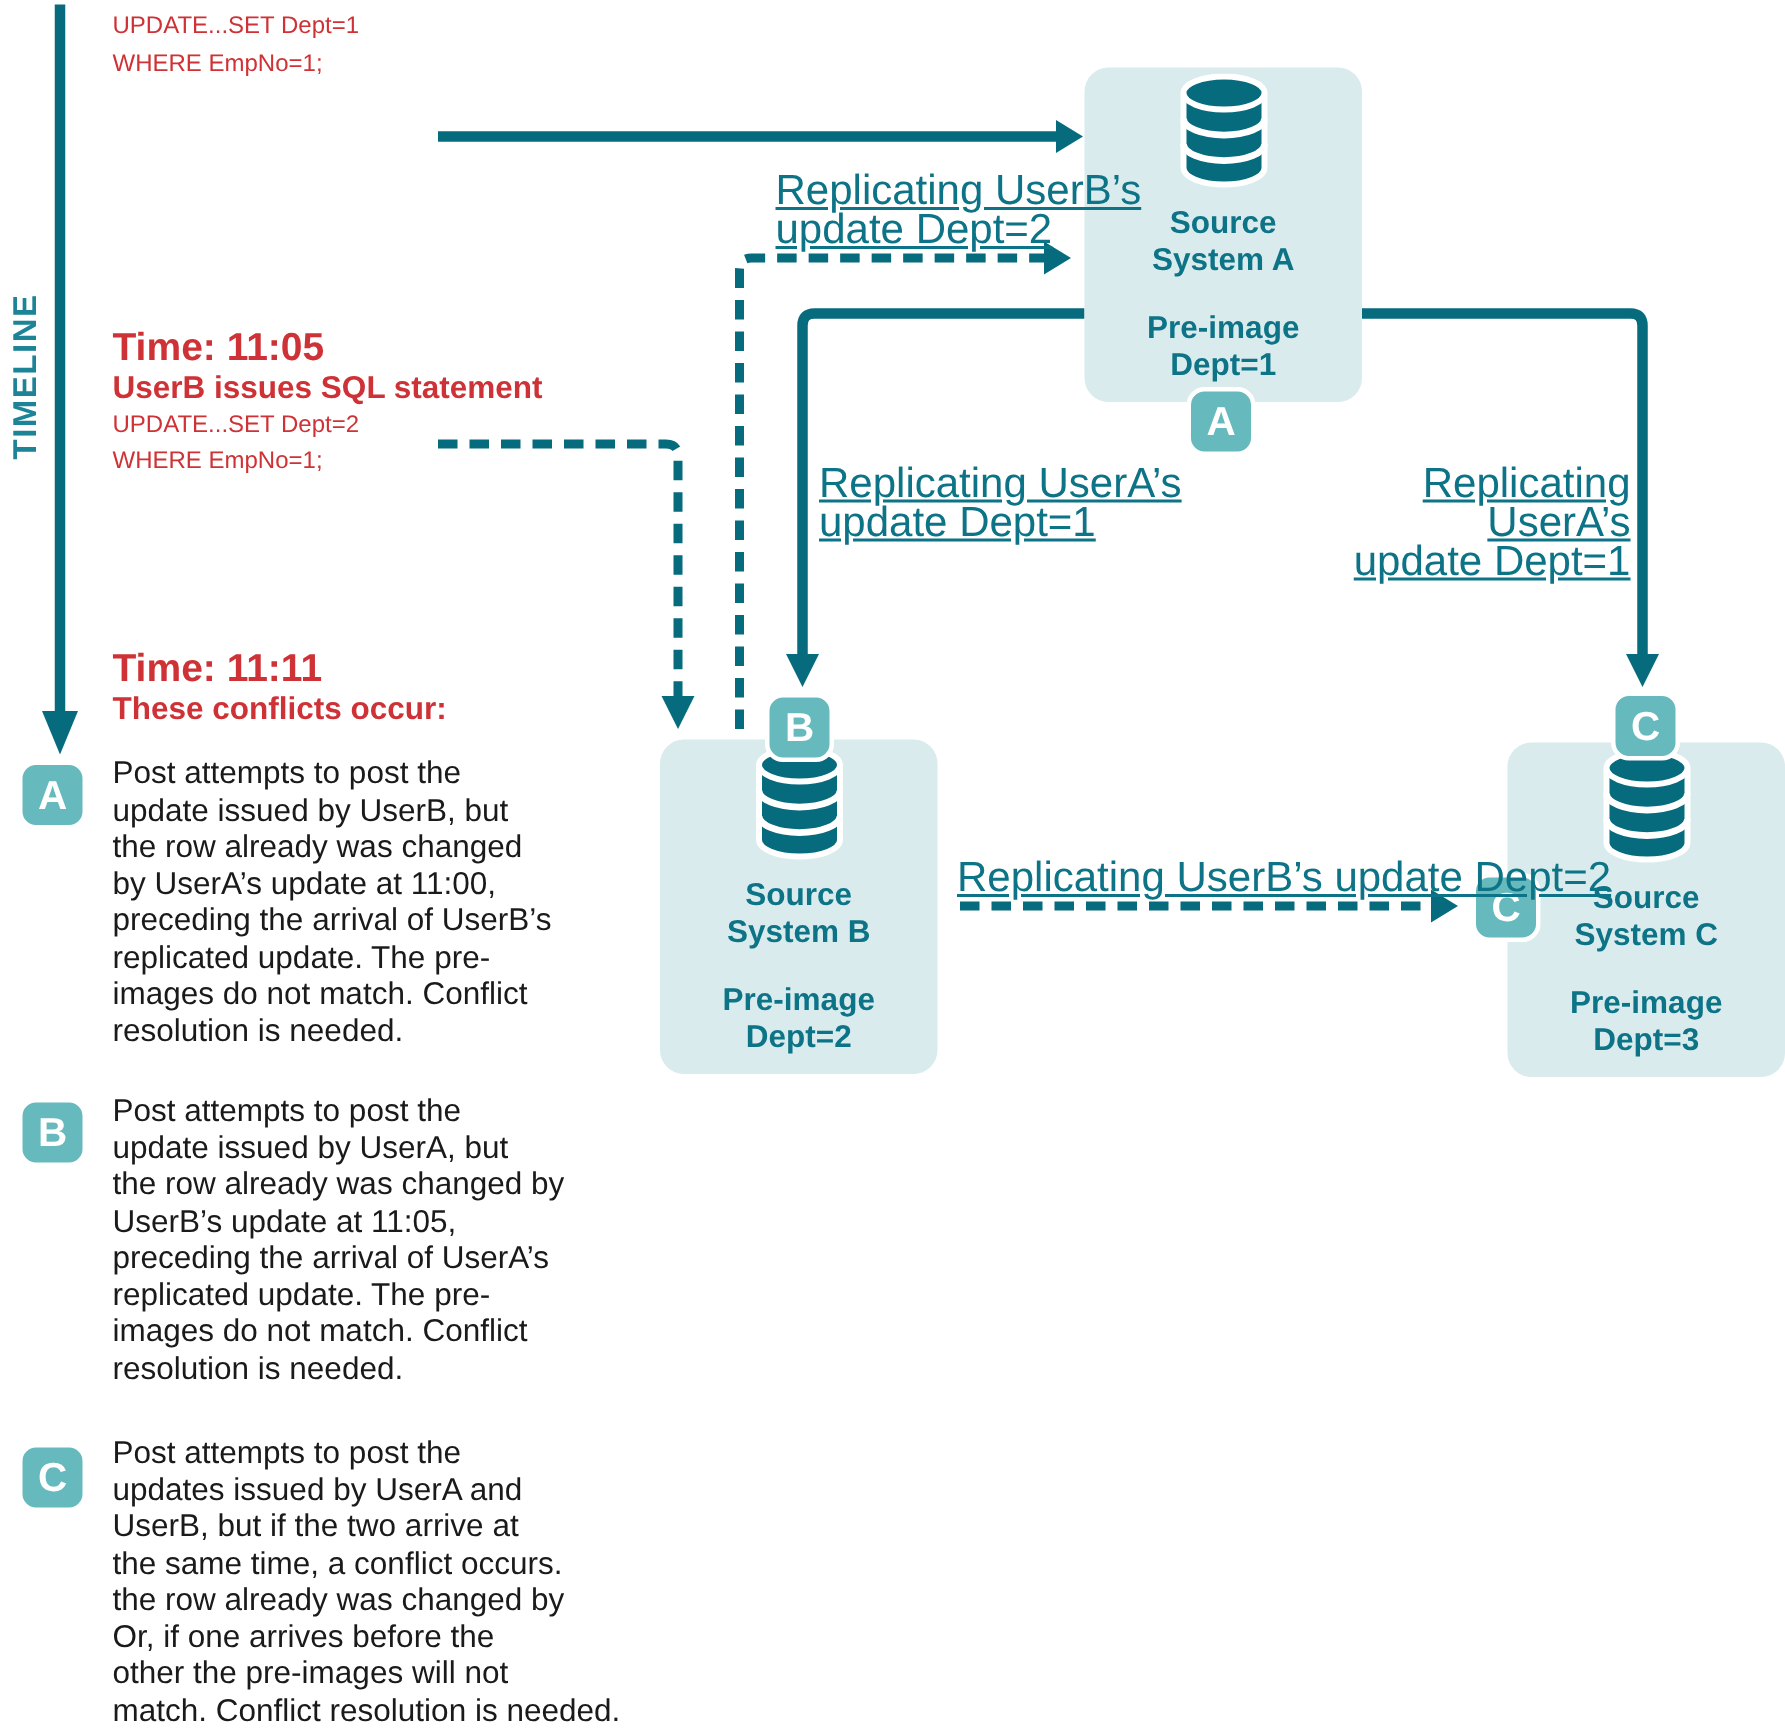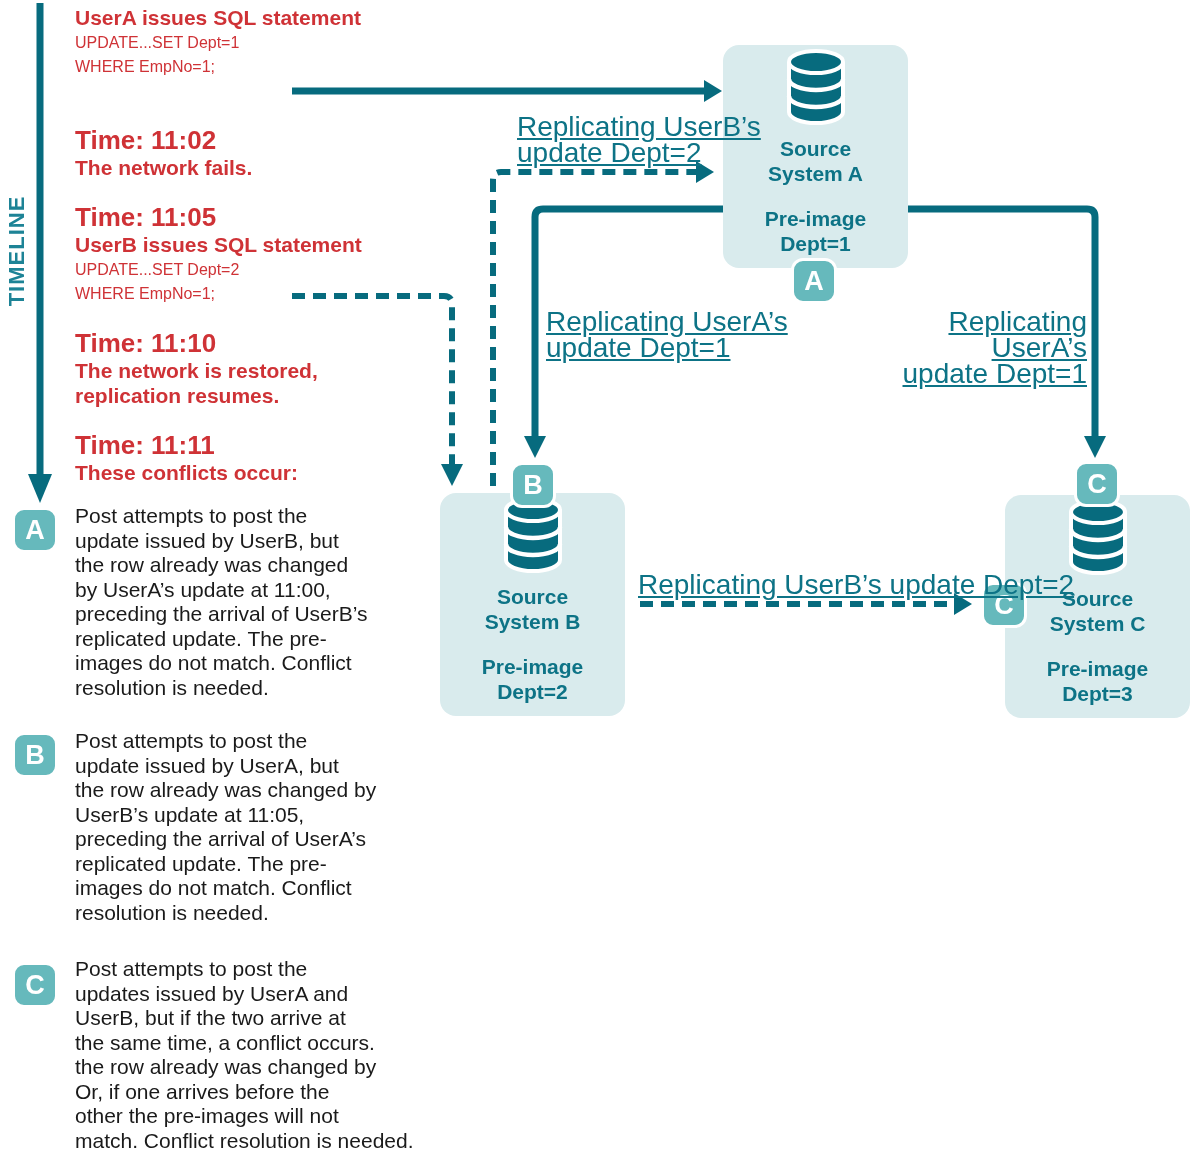--- a/index.html
+++ b/index.html
@@ -89,38 +89,28 @@
     </g>
     <g>
       <path class="line-dashed" d="M640 604 H956"></path>
       <polygon class="arrowhead" points="954,593 954,615 972,604"></polygon>
     </g>
   </svg>
 
   <div class="timeline-label">TIMELINE</div>
 
   <div class="event" style="top:6px">
-    <div class="event-bold">UserA issues SQL statement</div>
     <div class="event-plain">UPDATE...SET Dept=1
 WHERE EmpNo=1;</div>
   </div>
-  <div class="event" style="top:125px">
-    <div class="event-time">Time: 11:02</div>
-    <div class="event-bold">The network fails.</div>
-  </div>
-  <div class="event" style="top:202px">
+  <div class="event" style="top:216px">
     <div class="event-time">Time: 11:05</div>
     <div class="event-bold">UserB issues SQL statement</div>
     <div class="event-plain">UPDATE...SET Dept=2
 WHERE EmpNo=1;</div>
-  </div>
-  <div class="event" style="top:328px">
-    <div class="event-time">Time: 11:10</div>
-    <div class="event-bold">The network is restored,
-replication resumes.</div>
   </div>
   <div class="event" style="top:430px">
     <div class="event-time">Time: 11:11</div>
     <div class="event-bold">These conflicts occur:</div>
   </div>
 
   <div class="badge" style="left:12px; top:507px">
     <span>A</span>
   </div>
   <div class="conflict-text" style="top:504px">Post attempts to post the

